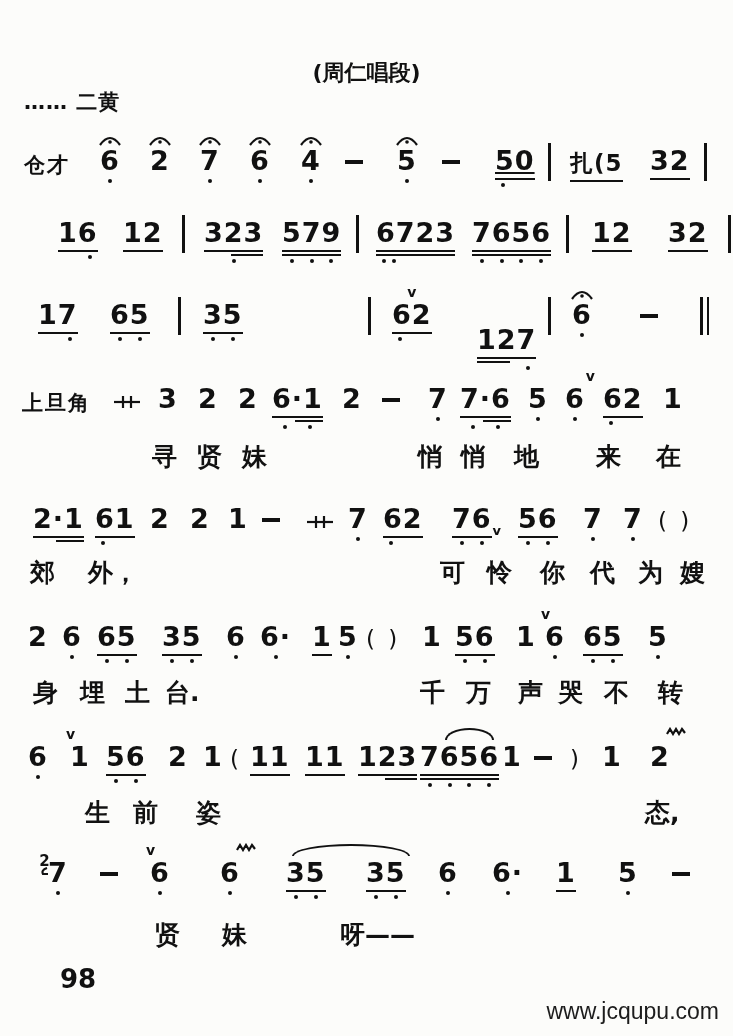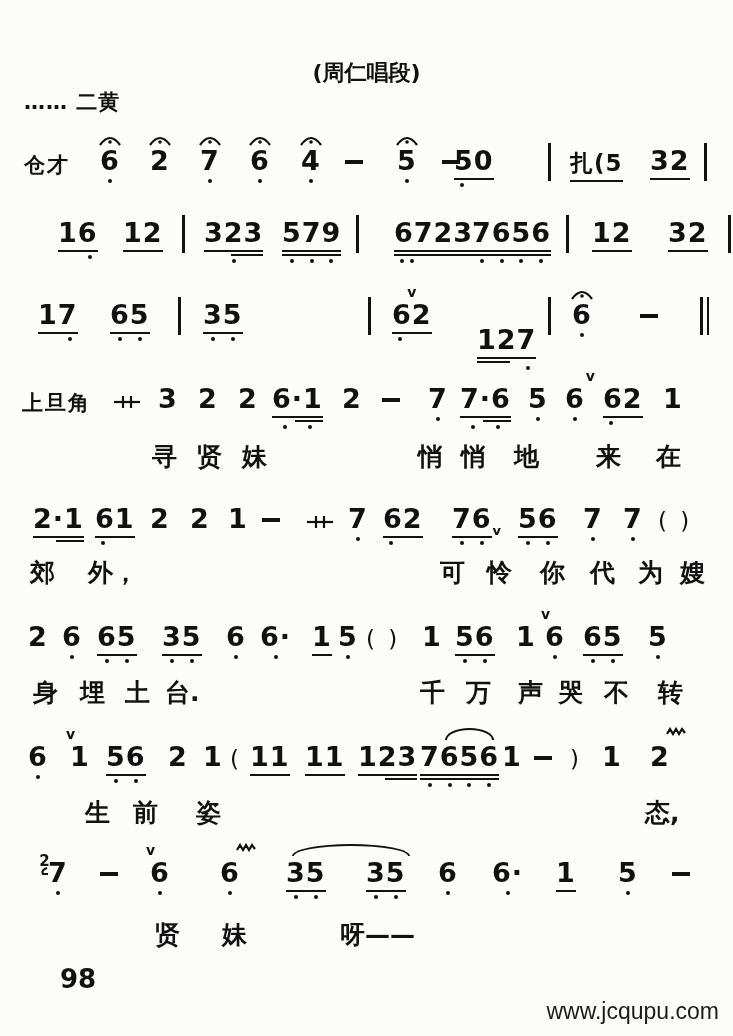--- a/index.html
+++ b/index.html
@@ -116,21 +116,21 @@
               <circle cx="12" cy="8" r="1.8" fill="#111"></circle>
             </svg></div>
           <div class="main">5</div>
           <div class="dts ">
             <i></i>
           </div>
         </div>
         <div class="tok" style="left: 442px;">
           <div class="dashbar"></div>
         </div>
-        <div class="tok" style="left: 454px;">
+        <div class="tok" style="left: 495px; text-decoration: underline;">
           <div class="main">50</div>
           <div class="beams">
             <div class="bm"></div>
           </div>
           <div class="dts l">
             <i></i>
           </div>
         </div>
         <div class="tok" style="left: 548px;">
           <div class="vbar"></div>
@@ -188,21 +188,21 @@
           </div>
           <div class="dts ">
             <i></i>
             <i></i>
             <i></i>
           </div>
         </div>
         <div class="tok" style="left: 336px;">
           <div class="vbar"></div>
         </div>
-        <div class="tok" style="left: 374px;">
+        <div class="tok" style="left: 356px;">
           <div class="main">6723</div>
           <div class="beams">
             <div class="bm"></div>
             <div class="bm "></div>
           </div>
           <div class="dts l">
             <i></i>
             <i></i>
           </div>
         </div>

